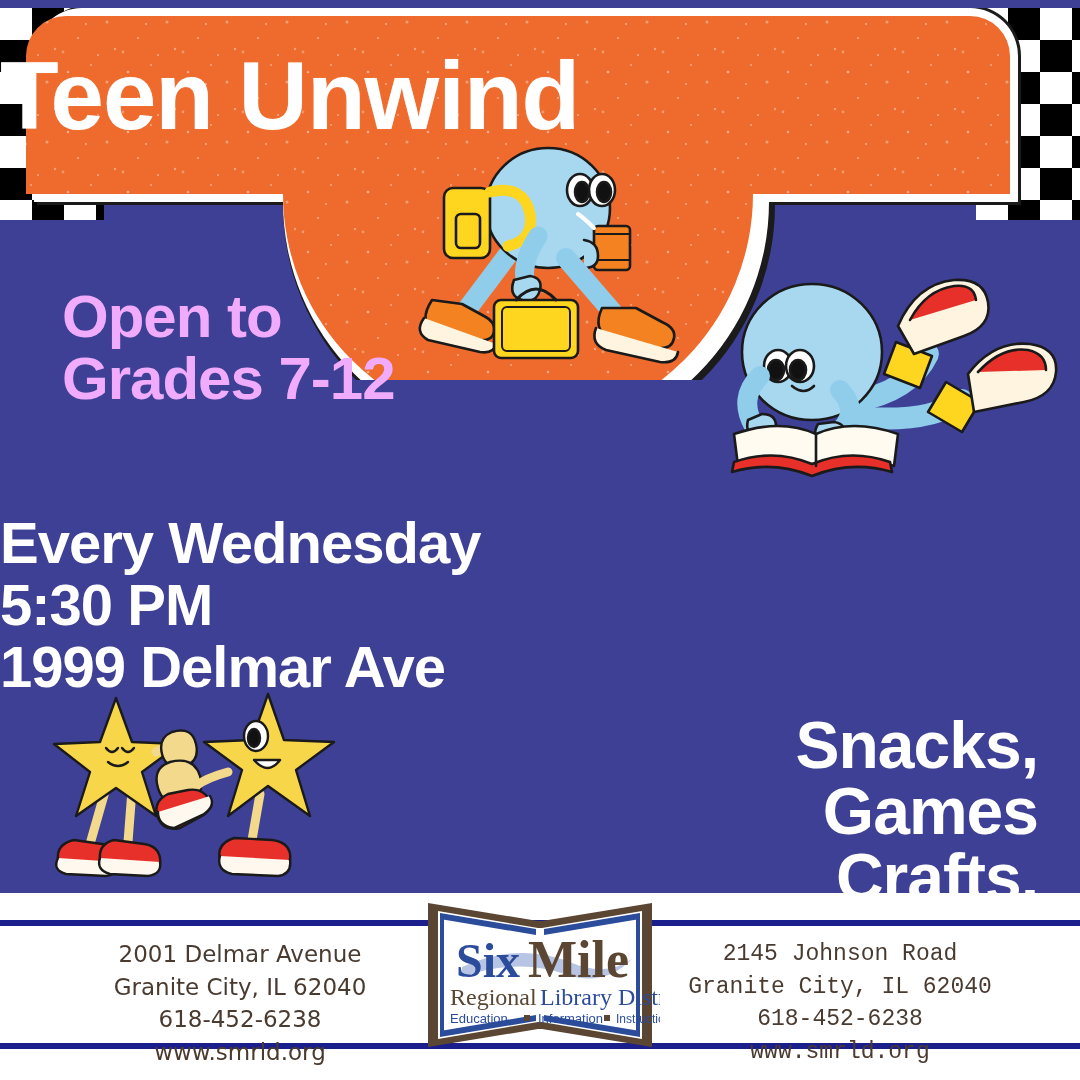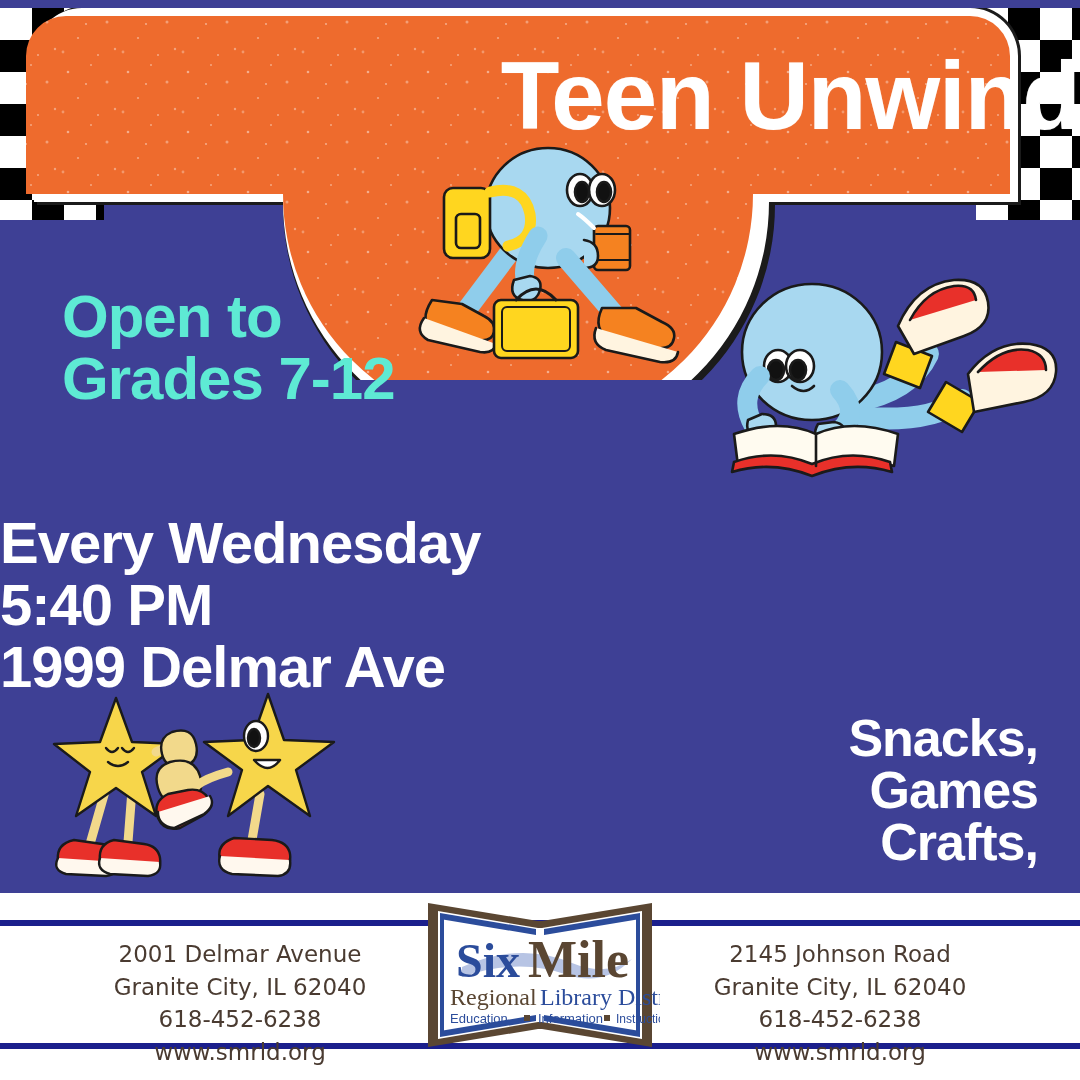--- a/index.html
+++ b/index.html
@@ -24,56 +24,56 @@
   .checker.left{left:0;width:104px;}
   .checker.right{right:0;width:104px;background-position:0 0, 32px 32px;}
   .checker-under{position:absolute;top:220px;left:0;width:1080px;height:16px;background:#3E4095;z-index:3;}
 
   
   .banner-wrap{position:absolute;left:0;top:0;width:1080px;height:380px;z-index:4;}
   .banner-svg{position:absolute;left:0;top:0;}
 
   .title{
     position:absolute;left:0;top:48px;width:1080px;
-    text-align:right;color:#ffffff;z-index:5;
+    text-align:left;color:#ffffff;z-index:5;
     font-size:96px;font-weight:bold;letter-spacing:-1px;line-height:1;
     text-shadow:0 0 1px rgba(255,255,255,.35);
   }
 
   
   .open-block{
     position:absolute;left:62px;top:286px;z-index:5;
-    color:#5eead4;font-size:60px;font-weight:bold;line-height:1.03;letter-spacing:-1px;
+    color:#f0abfc;font-size:60px;font-weight:bold;line-height:1.03;letter-spacing:-1px;
   }
   .when-block{
     position:absolute;left:0;top:512px;width:1080px;z-index:5;
     color:#fff;font-size:58px;font-weight:bold;line-height:1.07;letter-spacing:-1px;
   }
   .snacks-block{
     position:absolute;right:42px;top:712px;z-index:5;text-align:right;
-    color:#fff;font-size:52px;font-weight:bold;line-height:1.0;letter-spacing:-1px;
+    color:#fff;font-size:66px;font-weight:bold;line-height:1.0;letter-spacing:-1px;
   }
 
   
   .char{position:absolute;z-index:5;}
   .char-walk{left:398px;top:140px;z-index:6;}
   .char-read{left:700px;top:262px;}
   .char-stars{left:48px;top:690px;}
 
   
   .footer{position:absolute;left:0;bottom:0;width:1080px;height:187px;background:#ffffff;z-index:8;}
   .footer .rule{position:absolute;left:0;width:1080px;height:6px;background:#1B1F8C;}
   .footer .rule.top{top:27px;}
   .footer .rule.bottom{top:150px;}
   .addr{
     position:absolute;top:45px;text-align:center;color:#4a3b31;
     font-size:23px;line-height:1.42;font-family:"DejaVu Sans",sans-serif;
   }
   .addr.left{left:60px;width:360px;}
-  .addr.right{right:60px;width:360px;}
+  .addr.right{right:60px;width:360px;font-family:Liberation Mono, monospace;}
   .logo{position:absolute;left:50%;transform:translateX(-50%);top:2px;z-index:9;}
 </style>
 </head>
 <body>
 
 <div class="poster">
 
   <div class="top-strip"></div>
   <div class="checker left"></div>
   <div class="checker right"></div>
@@ -225,21 +225,21 @@
     </svg>
   </div>
 
   <div class="open-block">
     <div>Open to</div>
     <div>Grades 7-12</div>
   </div>
 
   <div class="when-block">
     <div>Every Wednesday</div>
-    <div>5:40 PM</div>
+    <div>5:30 PM</div>
     <div>1999 Delmar Ave</div>
   </div>
 
   <div class="snacks-block">
     <div>Snacks,</div>
     <div>Games</div>
     <div>Crafts,</div>
   </div>
 
   <div class="footer">

